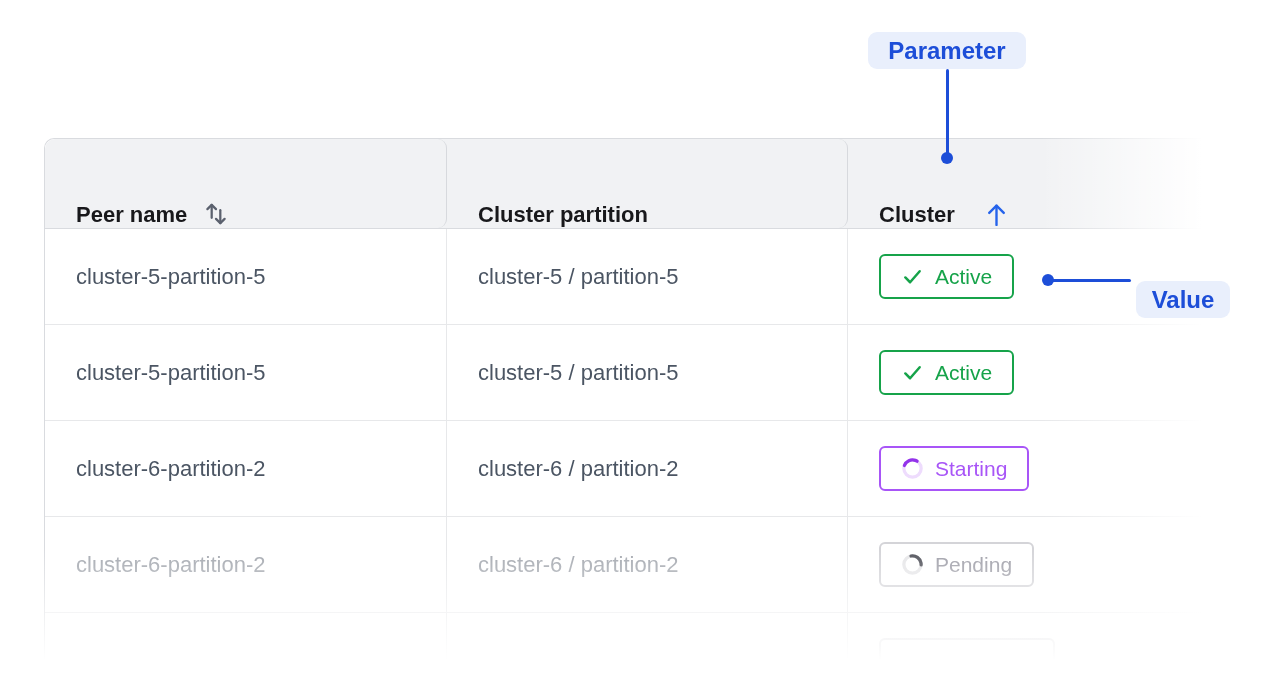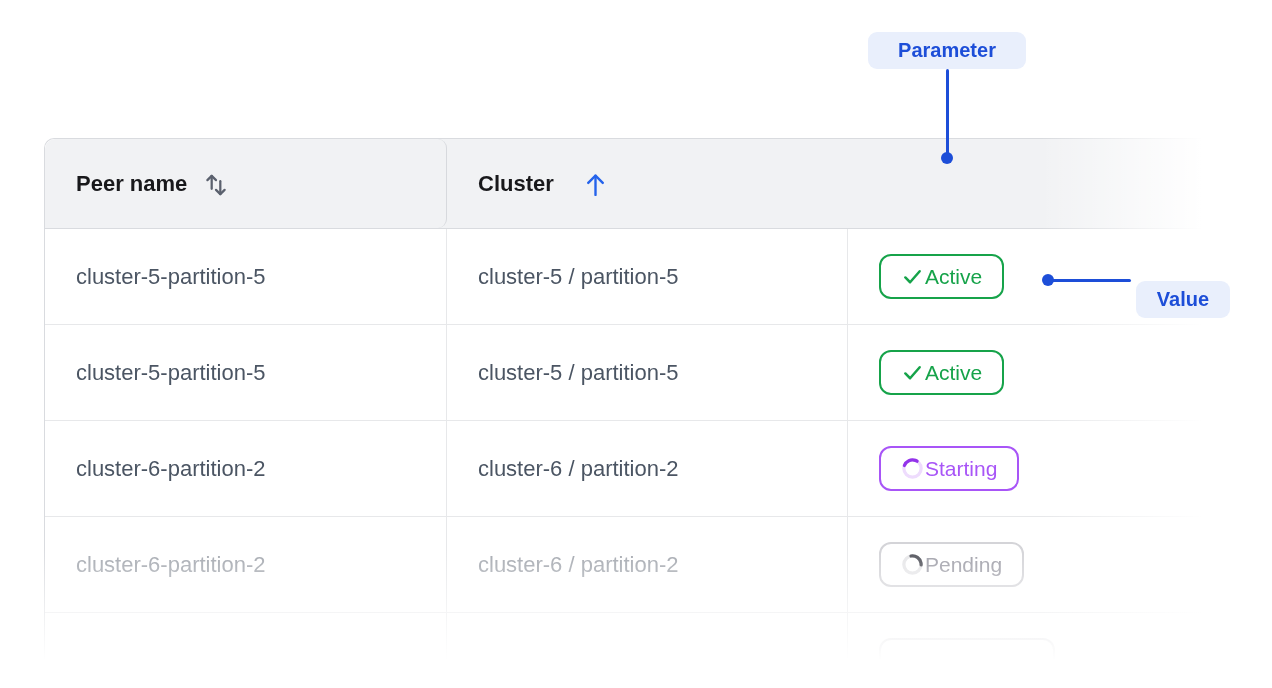--- a/index.html
+++ b/index.html
@@ -25,21 +25,21 @@
   }
   .thead {
     display: grid;
     grid-template-columns: 402px 401px 1fr;
     height: 90px;
     background: var(--header-bg, #f1f2f4);
     border-bottom: 1px solid #d9dbdf;
     border-top-left-radius: 10px;
   }
   .th {
-    display: flex; align-items: center;
+    display: flex; align-items: flex-end;
     padding-left: 31px; gap: 15px;
     font-size: 22px; font-weight: 700;
     color: #18181b;
     cursor: pointer;
     border-radius: 9px;
   }
   .th.divider { border-right: 1px solid #d7d9dd; }
   .th .sort-svg { flex: 0 0 auto; margin-top: 2px; }
 
   .row {
@@ -54,25 +54,25 @@
     padding-left: 31px;
     font-size: 22px;
     color: #4b5563;
   }
   .cell.divider { border-right: 1px solid #e7e8ea; }
   .row.muted .cell { color: #a6aab1; }
 
   
   .badge {
     display: inline-flex; align-items: center;
-    gap: 1px;
+    gap: 11px;
     height: 45px;
     padding: 11px 20px;
     border: 2px solid currentColor;
-    border-radius: 12px;
+    border-radius: 6px;
     background: #fff;
     font-size: 21px;
     font-weight: 500;
     line-height: 1;
   }
   .badge.active   { color: var(--active, #16a34a); }
   .badge.starting { color: var(--starting, #a855f7); }
   .badge.pending  { color: #a1a1aa; border-color: #d4d4d8; }
   .badge.cutoff   { color: #d4d4d8; border-color: #d4d4d8; min-width: 176px; }
   .badge .icon { width: 23px; height: 23px; flex: 0 0 auto; }
@@ -96,21 +96,21 @@
     background: linear-gradient(to bottom, rgba(255,255,255,0), #ffffff 80%);
     z-index: 5; pointer-events: none;
   }
 
   
   .pill {
     position: absolute; z-index: 10;
     display: flex; align-items: center; justify-content: center;
     background: #e9effc;
     color: var(--accent, #1d4ed8);
-    font-size: 20px; font-weight: 600;
+    font-size: 24px; font-weight: 600;
     border-radius: 9px;
     height: 37px;
   }
   .pill-parameter { left: 868px; top: 32px;  width: 158px; }
   .pill-value     { left: 1136px; top: 281px; width: 94px; }
   .connector-v {
     position: absolute; z-index: 10;
     left: 946px; top: 69px;
     width: 3px; height: 85px;
     background: var(--accent, #1d4ed8);
@@ -140,20 +140,23 @@
     <div class="thead">
       <div class="th divider">
         <span>Peer name</span>
         <svg class="sort-svg" width="28" height="28" viewBox="0 0 26 26" fill="none" stroke="#5b616e" stroke-width="2.1" stroke-linecap="round" stroke-linejoin="round">
           <path d="M9 4.5 V16.5"></path>
             <path d="M5 8.5 L9 4.5 L13 8.5"></path>
           <path d="M17 9.5 V21.5"></path>
             <path d="M13 17.5 L17 21.5 L21 17.5"></path>
         </svg>
       </div>
+      <div class="th divider">
+        <span>Cluster partition</span>
+      </div>
       <div class="th">
         <span>Cluster</span>
         <svg class="sort-svg" width="25" height="27" viewBox="0 0 24 26" fill="none" stroke="#2563eb" stroke-width="2.3" stroke-linecap="round" stroke-linejoin="round" style="margin-left:14px;">
           <path d="M12 23 V4.5"></path>
             <path d="M5 11.5 L12 4.5 L19 11.5"></path>
         </svg>
       </div>
     </div>
     <div class="tbody">
     <div class="row">

